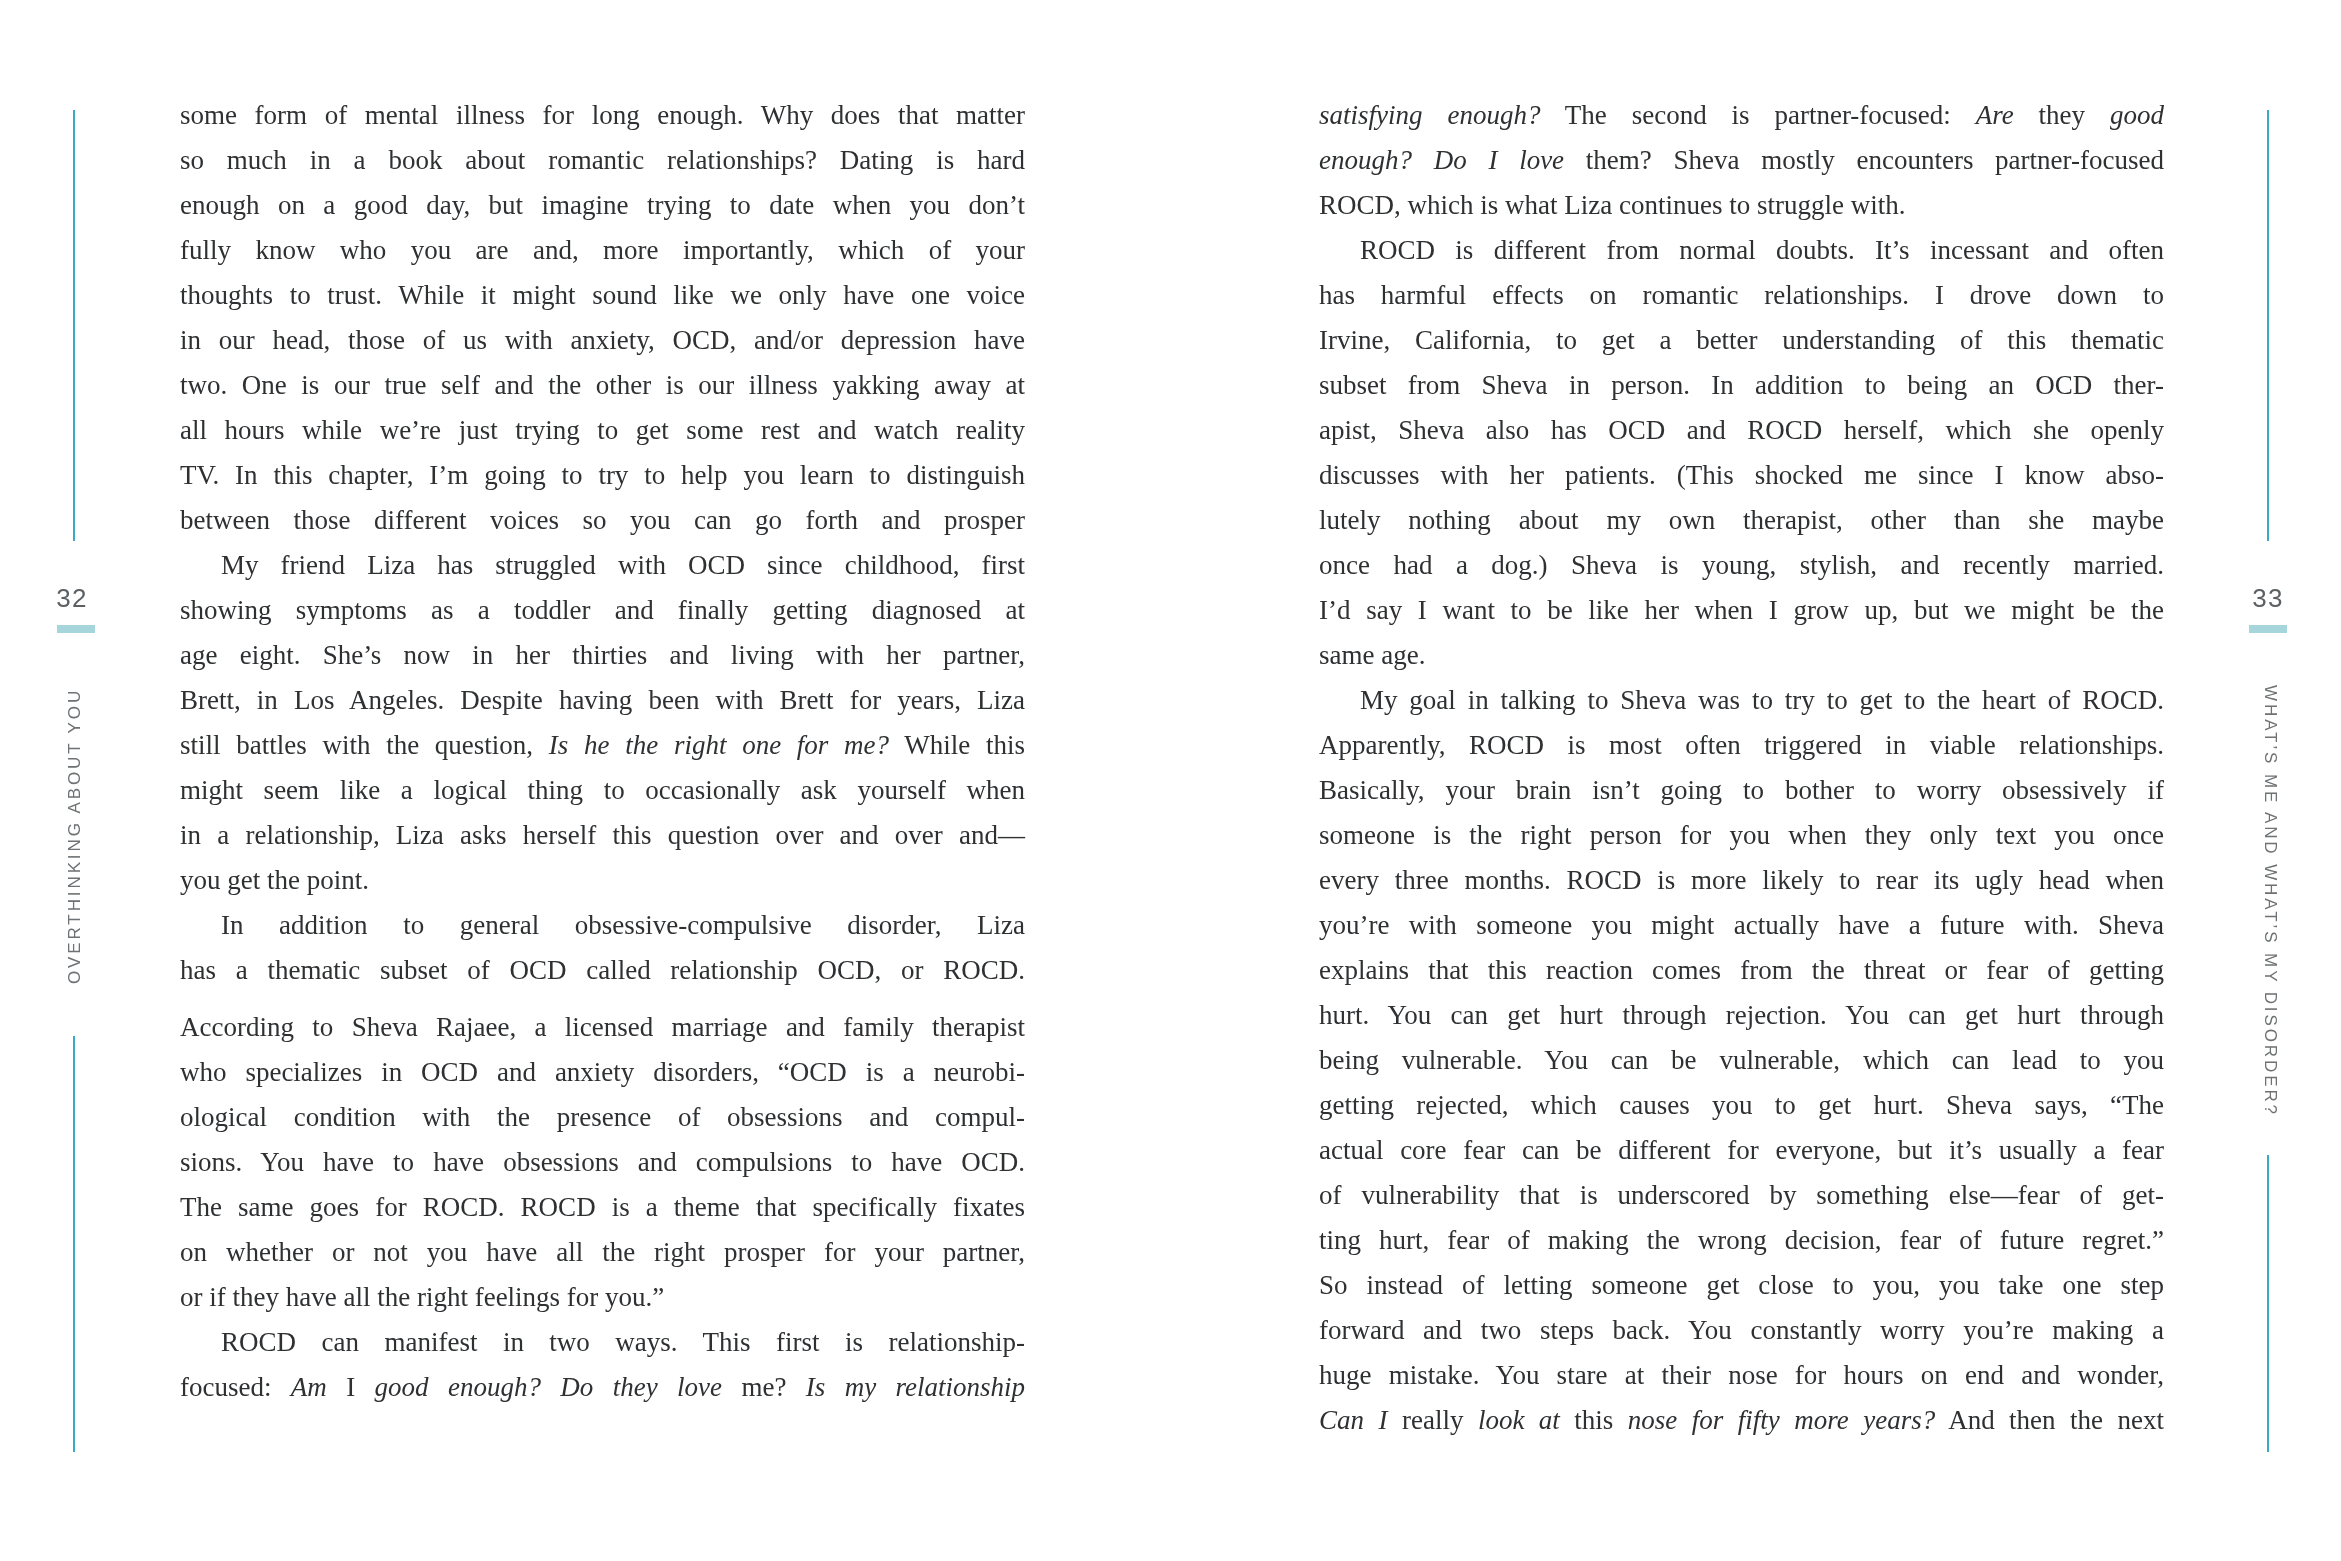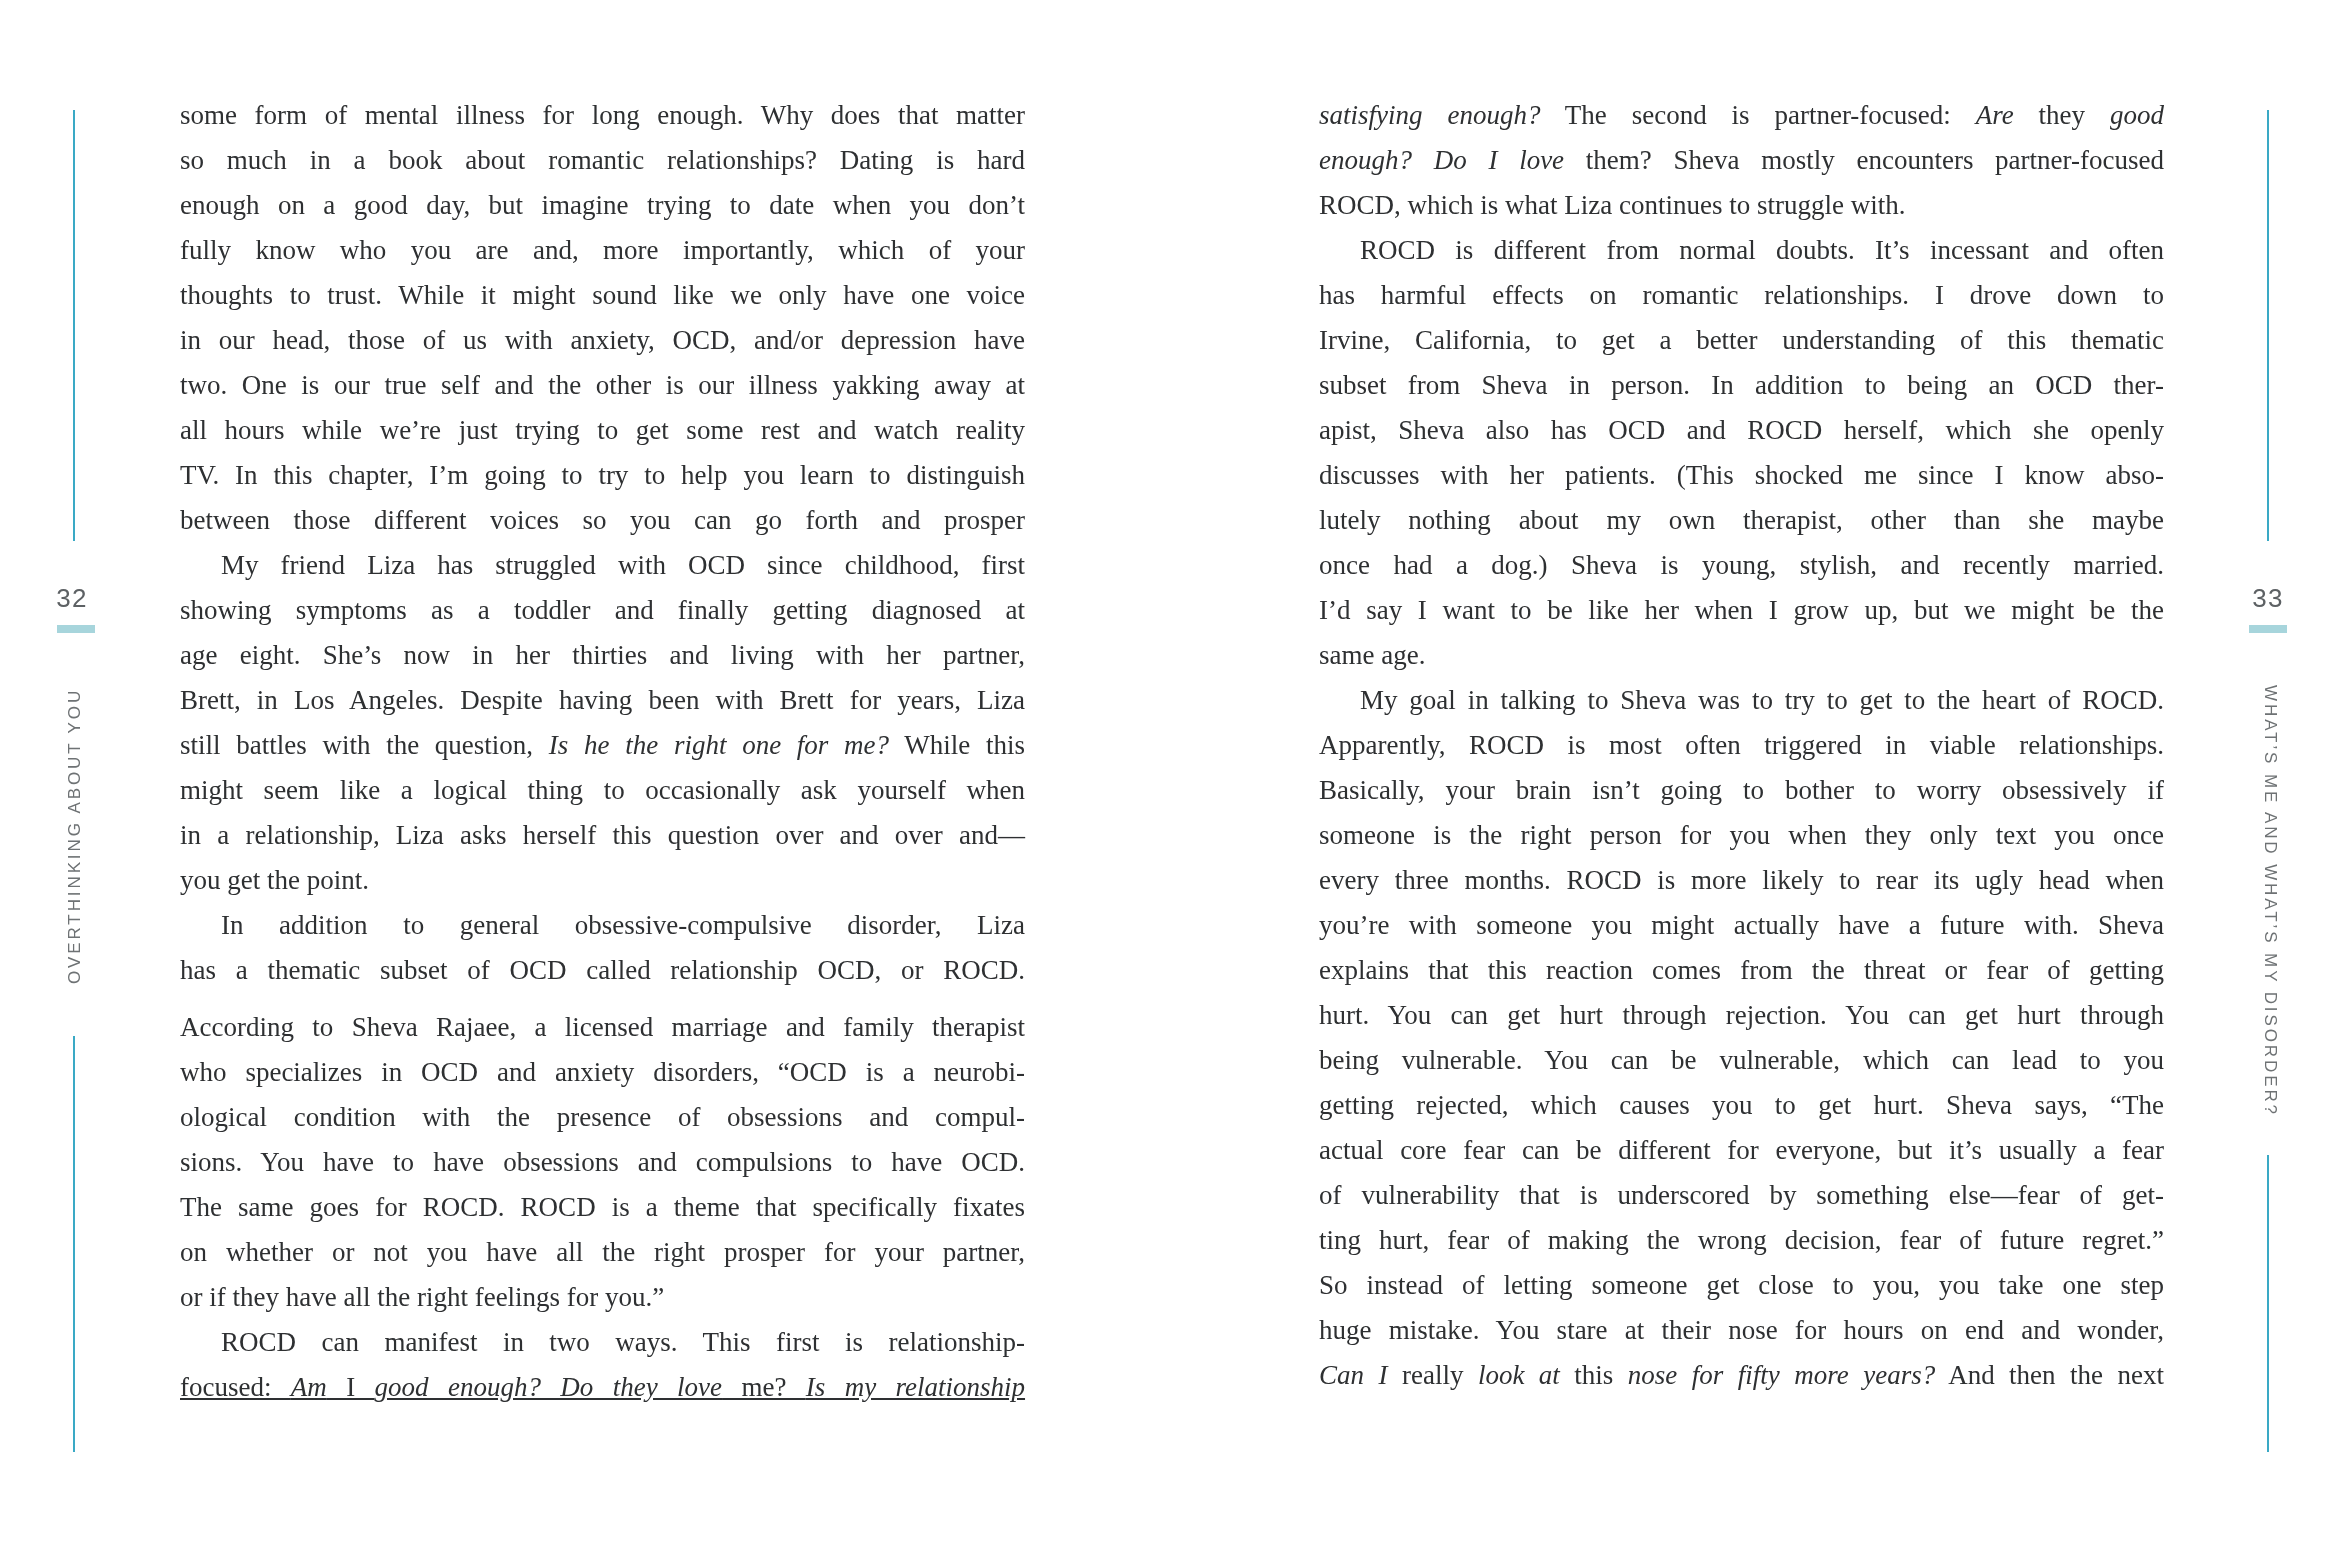--- a/index.html
+++ b/index.html
@@ -77,21 +77,21 @@
       <div class="line indent" style="white-space: normal;"><span>In addition to general obsessive-compulsive disorder, Liza</span></div>
       <div class="line" style="white-space: normal;"><span>has a thematic subset of OCD called relationship OCD, or ROCD.</span></div>
       <div class="line" style="white-space: normal; margin-top: 12px;"><span>According to Sheva Rajaee, a licensed marriage and family therapist</span></div>
       <div class="line" style="white-space: normal;"><span>who specializes in OCD and anxiety disorders, “OCD is a neurobi-</span></div>
       <div class="line" style="white-space: normal;"><span>ological condition with the presence of obsessions and compul-</span></div>
       <div class="line" style="white-space: normal;"><span>sions. You have to have obsessions and compulsions to have OCD.</span></div>
       <div class="line" style="white-space: normal;"><span>The same goes for ROCD. ROCD is a theme that specifically fixates</span></div>
       <div class="line" style="white-space: normal;"><span>on whether or not you have all the right prosper for your partner,</span></div>
       <div class="line pend" style="white-space: normal;"><span>or if they have all the right feelings for you.”</span></div>
       <div class="line indent" style="white-space: normal;"><span>ROCD can manifest in two ways. This first is relationship-</span></div>
-      <div class="line" style="white-space: normal; text-decoration: underline;"><span>focused: </span><span class="it">Am</span><span> I </span><span class="it">good enough? Do they love</span><span> me? </span><span class="it">Is my relationship</span></div>
+      <div class="line" style="white-space: normal;"><span>focused: </span><span class="it">Am</span><span> I </span><span class="it">good enough? Do they love</span><span> me? </span><span class="it">Is my relationship</span></div>
     </section>
   <section class="column col-right">
       <div class="line" style="white-space: normal;"><span class="it">satisfying enough?</span><span> The second is partner-focused: </span><span class="it">Are</span><span> they </span><span class="it">good</span></div>
       <div class="line" style="white-space: normal;"><span class="it">enough? Do I love</span><span> them? Sheva mostly encounters partner-focused</span></div>
       <div class="line pend" style="white-space: normal;"><span>ROCD, which is what Liza continues to struggle with.</span></div>
       <div class="line indent" style="white-space: normal;"><span>ROCD is different from normal doubts. It’s incessant and often</span></div>
       <div class="line" style="white-space: normal;"><span>has harmful effects on romantic relationships. I drove down to</span></div>
       <div class="line" style="white-space: normal;"><span>Irvine, California, to get a better understanding of this thematic</span></div>
       <div class="line" style="white-space: normal;"><span>subset from Sheva in person. In addition to being an OCD ther-</span></div>
       <div class="line" style="white-space: normal;"><span>apist, Sheva also has OCD and ROCD herself, which she openly</span></div>
@@ -107,20 +107,21 @@
       <div class="line" style="white-space: normal;"><span>every three months. ROCD is more likely to rear its ugly head when</span></div>
       <div class="line" style="white-space: normal;"><span>you’re with someone you might actually have a future with. Sheva</span></div>
       <div class="line" style="white-space: normal;"><span>explains that this reaction comes from the threat or fear of getting</span></div>
       <div class="line" style="white-space: normal;"><span>hurt. You can get hurt through rejection. You can get hurt through</span></div>
       <div class="line" style="white-space: normal;"><span>being vulnerable. You can be vulnerable, which can lead to you</span></div>
       <div class="line" style="white-space: normal;"><span>getting rejected, which causes you to get hurt. Sheva says, “The</span></div>
       <div class="line" style="white-space: normal;"><span>actual core fear can be different for everyone, but it’s usually a fear</span></div>
       <div class="line" style="white-space: normal;"><span>of vulnerability that is underscored by something else—fear of get-</span></div>
       <div class="line" style="white-space: normal;"><span>ting hurt, fear of making the wrong decision, fear of future regret.”</span></div>
       <div class="line" style="white-space: normal;"><span>So instead of letting someone get close to you, you take one step</span></div>
+      <div class="line" style="white-space: normal;"><span>forward and two steps back. You constantly worry you’re making a</span></div>
       <div class="line" style="white-space: normal;"><span>huge mistake. You stare at their nose for hours on end and wonder,</span></div>
       <div class="line" style="white-space: normal;"><span class="it">Can I</span><span> really </span><span class="it">look at</span><span> this </span><span class="it">nose for fifty more years?</span><span> And then the next</span></div>
     </section>
 
   <div class="rule rule-right-top"></div>
   <div class="pagenum pagenum-right">33</div>
   <div class="dash dash-right"></div>
   <div class="vlabel vlabel-right">WHAT’S ME AND WHAT’S MY DISORDER?</div>
   <div class="rule rule-right-bottom"></div>
 

